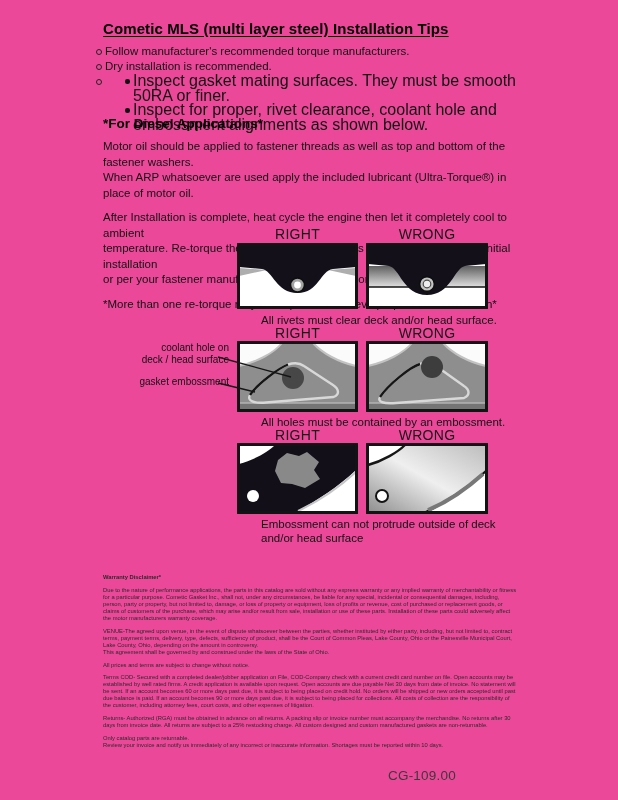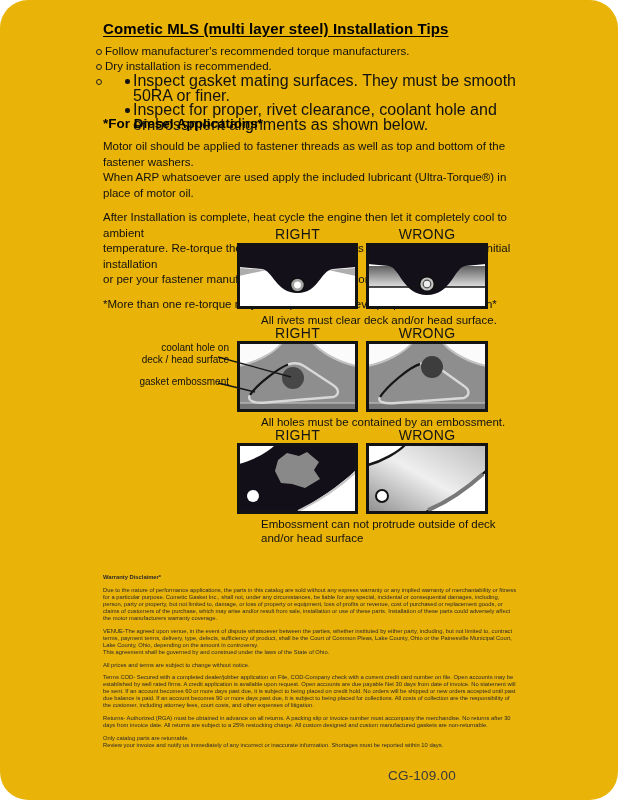--- a/index.html
+++ b/index.html
@@ -1,21 +1,21 @@
 <!DOCTYPE html>
 <html><head>
 <meta charset="utf-8">
 <style>
   * { box-sizing: border-box; margin: 0; padding: 0; }
   html, body { background: #ffffff; }
   body {
     width: 618px; height: 800px; position: relative; overflow: hidden;
     font-family: "Liberation Sans", sans-serif; color: #1a1a1a;
   }
-  .page { position: absolute; inset: 0; background: #eab308; border-radius: 28px; }
+  .page { position: absolute; inset: 0; background: #ec4899; }
 
   .title {
     position: absolute; left: 103px; top: 20px;
     font-size: 15px; font-weight: bold; color: #000;
     text-decoration: underline; text-underline-offset: 2px; letter-spacing: .1px;
     display: inline-block;
   }
 
   ul.bullets { position: absolute; left: 96px; top: 44px; list-style: none; width: 440px; }
   ul.bullets > li { position: relative; padding-left: 9px; font-size: 11.5px; line-height: 15px; color: #111; }

